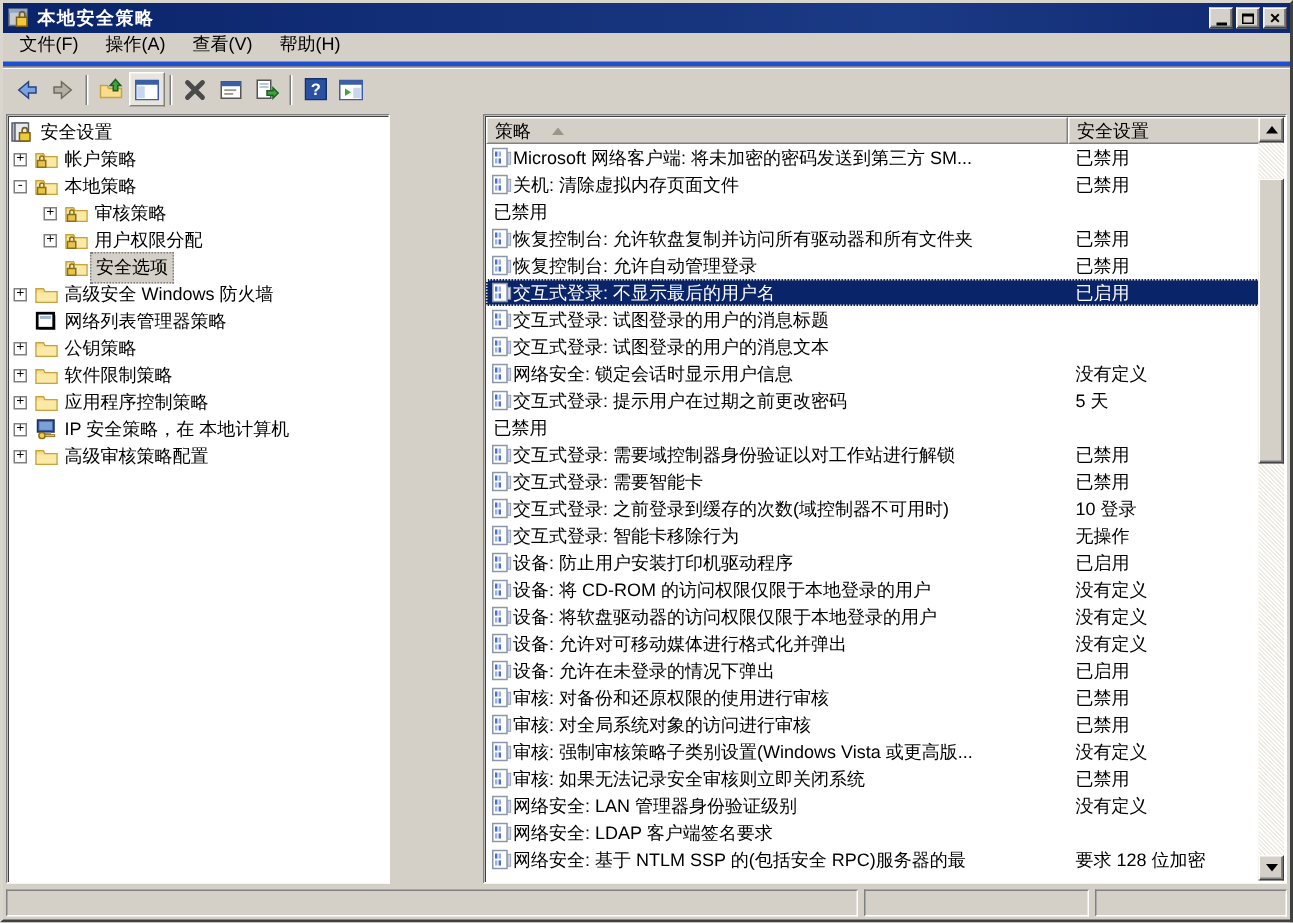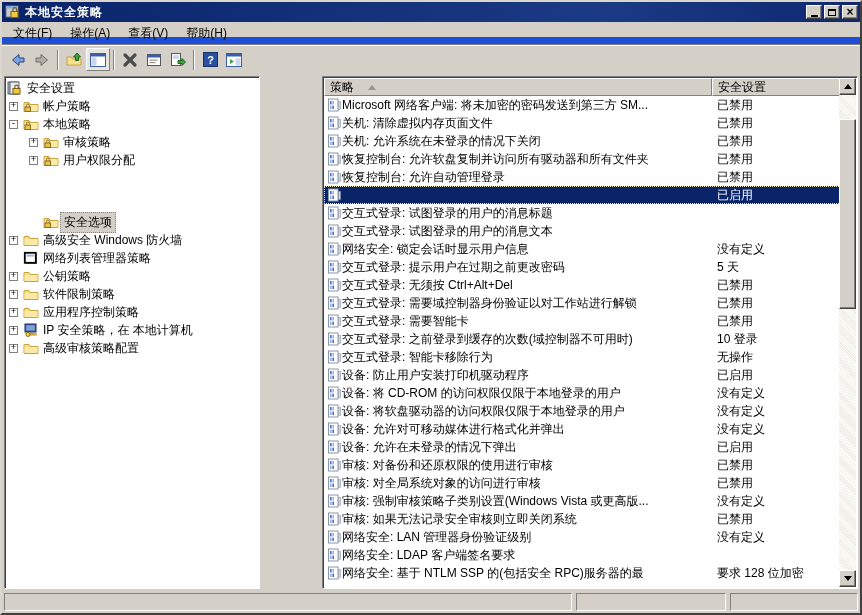--- a/index.html
+++ b/index.html
@@ -19,22 +19,22 @@
   .tbuttons { display:flex; gap:2px; }
   .tbtn-win { width:16px; height:14px; background:#D4D0C8; border:1px solid;
     border-color:#fff #404040 #404040 #fff; box-shadow:inset -1px -1px 0 #808080;
     display:flex; align-items:center; justify-content:center; font-size:11px; line-height:10px;
     font-weight:bold; cursor:default; }
   .glyph-min { width:7px; height:2px; background:#000; margin-top:7px; }
   .glyph-max { width:8px; height:7px; border:1px solid #000; border-top:2px solid #000; }
   .glyph-close { font-size:12px; font-weight:bold; margin-top:-1px; }
 
   
-  .menubar { height:22px; flex:0 0 22px; display:flex; align-items:flex-start; padding-left:2px;
-    border-bottom:7px solid #1d4ed8; }
+  .menubar { height:22px; flex:0 0 22px; display:flex; align-items:flex-end; padding-left:2px;
+    border-bottom:3px solid #1d4ed8; }
   .menuitem { padding:3px 9px; cursor:default; }
 
   
   .toolbar { height:30px; flex:0 0 30px; display:flex; align-items:center; padding-left:4px;
     border-top:1px solid #808080; box-shadow:inset 0 1px 0 #fff; }
   .tbtn { width:24px; height:23px; display:flex; align-items:center; justify-content:center;
     border:1px solid transparent; }
   .tbtn.pressed { background:#E8E5DC; border-color:#fff #808080 #808080 #fff; }
   .tsep { width:2px; height:20px; margin:0 3px; border-left:1px solid #808080; border-right:1px solid #fff; }
 
@@ -250,21 +250,21 @@
           <span class="ticon">
             <svg width="16" height="14">
               <path d="M1 12.5 L1 3.5 L6 3.5 L7 5.5 L15 5.5 L15 12.5 Z" fill="#F6DE8E" stroke="#C9A33D"></path>
               <path d="M1.5 6 L14.5 6 L14.5 12 L1.5 12 Z" fill="#FBE9A8"></path>
               <rect x="2" y="8" width="5.5" height="4.5" fill="#E8C54A" stroke="#8A6D1F"></rect>
               <path d="M3.5 8 v-1.6 a1.4 1.4 0 0 1 2.8 0 V8" fill="none" stroke="#8A6D1F"></path>
             </svg>
           </span>
           <span class="tlabel">用户权限分配</span>
         </div>
-        <div class="trow" style="padding-left: 22px; margin-top: 44px;">
+        <div class="trow" style="padding-left: 22px;">
           <span class="espacer"></span>
           <span class="ticon">
             <svg width="16" height="14">
               <path d="M1 12.5 L1 3.5 L6 3.5 L7 5.5 L15 5.5 L15 12.5 Z" fill="#F6DE8E" stroke="#C9A33D"></path>
               <path d="M1.5 6 L14.5 6 L14.5 12 L1.5 12 Z" fill="#FBE9A8"></path>
               <rect x="2" y="8" width="5.5" height="4.5" fill="#E8C54A" stroke="#8A6D1F"></rect>
               <path d="M3.5 8 v-1.6 a1.4 1.4 0 0 1 2.8 0 V8" fill="none" stroke="#8A6D1F"></path>
             </svg>
           </span>
           <span class="tlabel tsel">安全选项</span>
@@ -384,33 +384,20 @@
                     <rect x="3" y="7.6" width="1.6" height="3.4" fill="#9AB0E0"></rect>
                     <rect x="5.4" y="7.6" width="1.6" height="3.4" fill="#4A6FD0"></rect>
                     <rect x="11.5" y="3.5" width="2" height="8" fill="#C9D6EF" stroke="#8A96AA" stroke-width="0.6"></rect>
                   </svg>
                 </span>
                 <span class="ptext">关机: 清除虚拟内存页面文件</span>
               </div>
               <div class="c2">已禁用</div>
             </div>
             <div class="lrow">
-              <div class="c1">
-                <span class="licon">
-                  <svg width="14" height="14">
-                    <rect x="1.5" y="1" width="9.5" height="12" fill="#fff" stroke="#8A96AA"></rect>
-                    <rect x="3" y="3" width="1.6" height="3.4" fill="#4A6FD0"></rect>
-                    <rect x="5.4" y="3" width="1.6" height="3.4" fill="#9AB0E0"></rect>
-                    <rect x="3" y="7.6" width="1.6" height="3.4" fill="#9AB0E0"></rect>
-                    <rect x="5.4" y="7.6" width="1.6" height="3.4" fill="#4A6FD0"></rect>
-                    <rect x="11.5" y="3.5" width="2" height="8" fill="#C9D6EF" stroke="#8A96AA" stroke-width="0.6"></rect>
-                  </svg>
-                </span>
-                <span class="ptext">关机: 允许系统在未登录的情况下关闭</span>
-              </div>
               <div class="c2">已禁用</div>
             </div>
             <div class="lrow">
               <div class="c1">
                 <span class="licon">
                   <svg width="14" height="14">
                     <rect x="1.5" y="1" width="9.5" height="12" fill="#fff" stroke="#8A96AA"></rect>
                     <rect x="3" y="3" width="1.6" height="3.4" fill="#4A6FD0"></rect>
                     <rect x="5.4" y="3" width="1.6" height="3.4" fill="#9AB0E0"></rect>
                     <rect x="3" y="7.6" width="1.6" height="3.4" fill="#9AB0E0"></rect>
@@ -443,20 +430,21 @@
                 <span class="licon">
                   <svg width="14" height="14">
                     <rect x="1.5" y="1" width="9.5" height="12" fill="#fff" stroke="#8A96AA"></rect>
                     <rect x="3" y="3" width="1.6" height="3.4" fill="#4A6FD0"></rect>
                     <rect x="5.4" y="3" width="1.6" height="3.4" fill="#9AB0E0"></rect>
                     <rect x="3" y="7.6" width="1.6" height="3.4" fill="#9AB0E0"></rect>
                     <rect x="5.4" y="7.6" width="1.6" height="3.4" fill="#4A6FD0"></rect>
                     <rect x="11.5" y="3.5" width="2" height="8" fill="#C9D6EF" stroke="#8A96AA" stroke-width="0.6"></rect>
                   </svg>
                 </span>
+                <span class="ptext">交互式登录: 不显示最后的用户名</span>
               </div>
               <div class="c2">已启用</div>
             </div>
             <div class="lrow">
               <div class="c1">
                 <span class="licon">
                   <svg width="14" height="14">
                     <rect x="1.5" y="1" width="9.5" height="12" fill="#fff" stroke="#8A96AA"></rect>
                     <rect x="3" y="3" width="1.6" height="3.4" fill="#4A6FD0"></rect>
                     <rect x="5.4" y="3" width="1.6" height="3.4" fill="#9AB0E0"></rect>
@@ -511,33 +499,20 @@
                     <rect x="3" y="7.6" width="1.6" height="3.4" fill="#9AB0E0"></rect>
                     <rect x="5.4" y="7.6" width="1.6" height="3.4" fill="#4A6FD0"></rect>
                     <rect x="11.5" y="3.5" width="2" height="8" fill="#C9D6EF" stroke="#8A96AA" stroke-width="0.6"></rect>
                   </svg>
                 </span>
                 <span class="ptext">交互式登录: 提示用户在过期之前更改密码</span>
               </div>
               <div class="c2">5 天</div>
             </div>
             <div class="lrow">
-              <div class="c1">
-                <span class="licon">
-                  <svg width="14" height="14">
-                    <rect x="1.5" y="1" width="9.5" height="12" fill="#fff" stroke="#8A96AA"></rect>
-                    <rect x="3" y="3" width="1.6" height="3.4" fill="#4A6FD0"></rect>
-                    <rect x="5.4" y="3" width="1.6" height="3.4" fill="#9AB0E0"></rect>
-                    <rect x="3" y="7.6" width="1.6" height="3.4" fill="#9AB0E0"></rect>
-                    <rect x="5.4" y="7.6" width="1.6" height="3.4" fill="#4A6FD0"></rect>
-                    <rect x="11.5" y="3.5" width="2" height="8" fill="#C9D6EF" stroke="#8A96AA" stroke-width="0.6"></rect>
-                  </svg>
-                </span>
-                <span class="ptext">交互式登录: 无须按 Ctrl+Alt+Del</span>
-              </div>
               <div class="c2">已禁用</div>
             </div>
             <div class="lrow">
               <div class="c1">
                 <span class="licon">
                   <svg width="14" height="14">
                     <rect x="1.5" y="1" width="9.5" height="12" fill="#fff" stroke="#8A96AA"></rect>
                     <rect x="3" y="3" width="1.6" height="3.4" fill="#4A6FD0"></rect>
                     <rect x="5.4" y="3" width="1.6" height="3.4" fill="#9AB0E0"></rect>
                     <rect x="3" y="7.6" width="1.6" height="3.4" fill="#9AB0E0"></rect>

